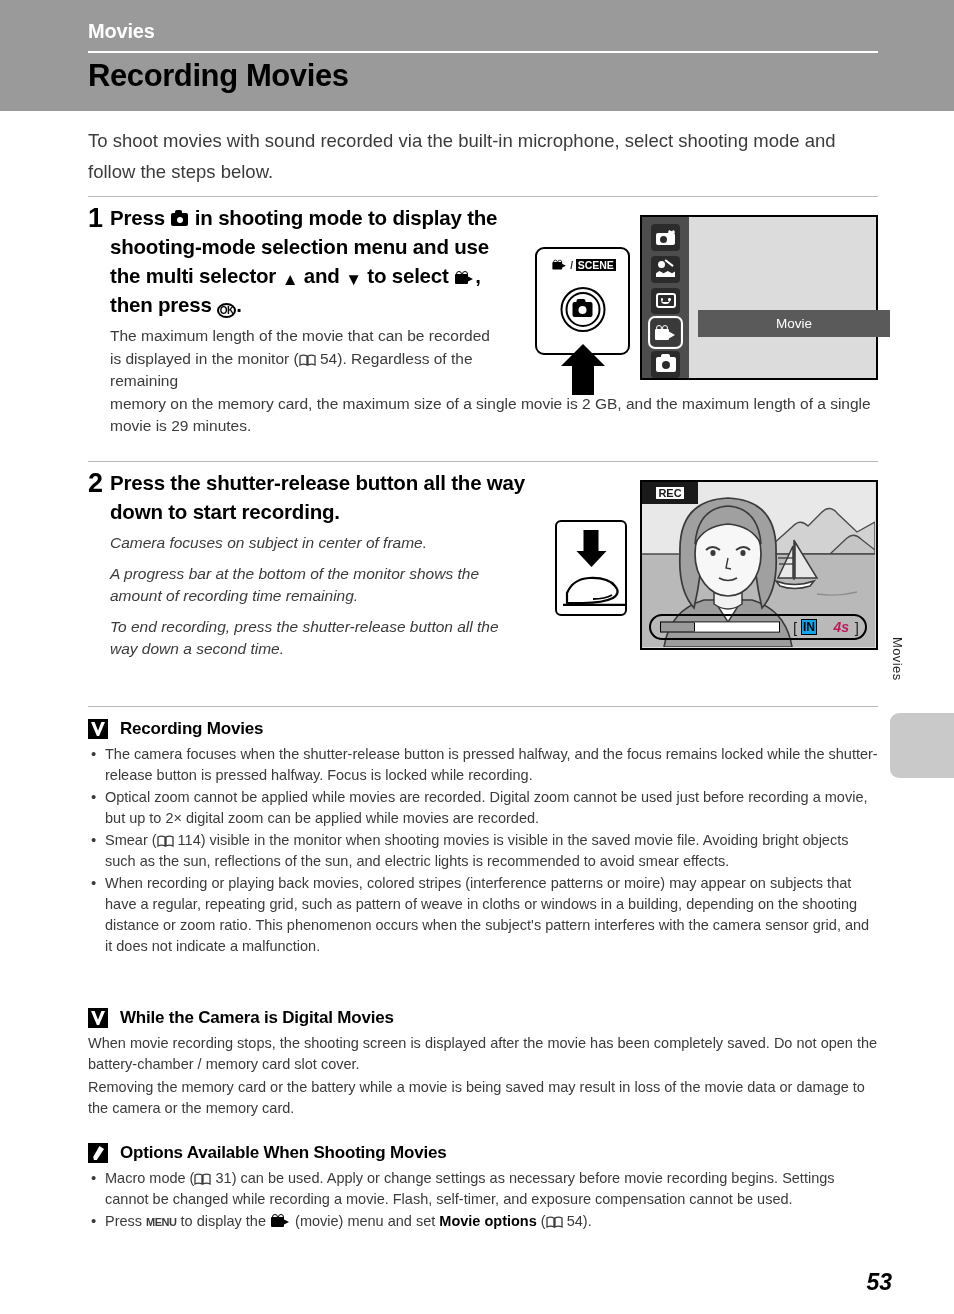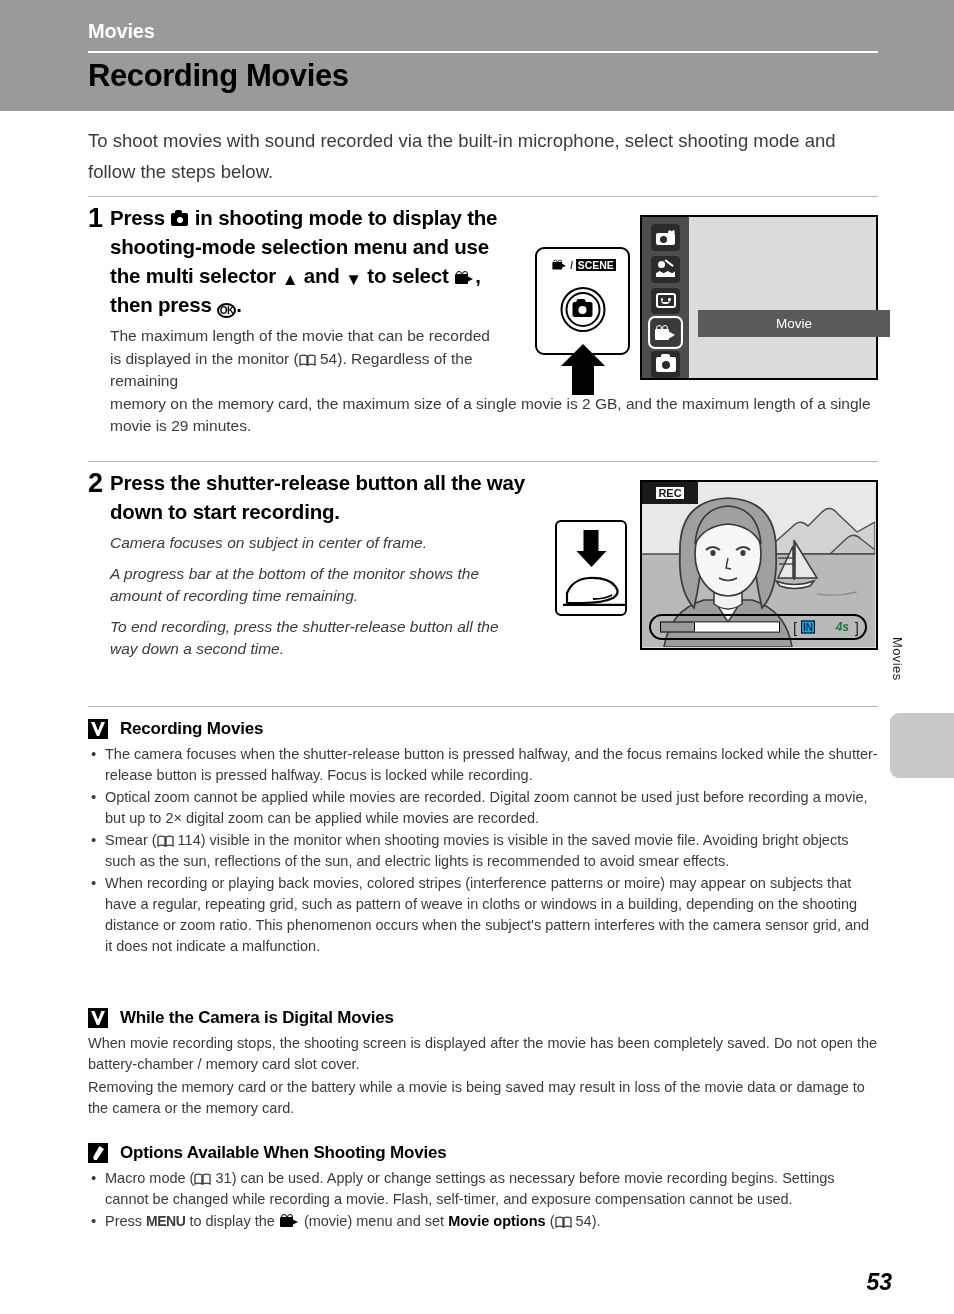--- a/index.html
+++ b/index.html
@@ -96,21 +96,21 @@
   .g-movie .body { position:absolute; left:0; top:3px; width:13px; height:10px; background:#000; border-radius:1px; }
   .g-movie .lens { position:absolute; left:12px; top:5px; width:0; height:0;
     border-top:3.5px solid transparent; border-bottom:3.5px solid transparent; border-left:6px solid #000; }
   .g-movie .reel1 { position:absolute; left:1px; top:0px; width:6px; height:6px; border:1.6px solid #000; border-radius:50%; background:#fff;}
   .g-movie .reel2 { position:absolute; left:7px; top:0px; width:6px; height:6px; border:1.6px solid #000; border-radius:50%; background:#fff;}
   .g-book {
     display:inline-block; width:17px; height:12px; position:relative; vertical-align:-2px;
   }
   .g-book svg { display:block; }
   .g-menu {
-    font-size:14px; font-weight:bold; letter-spacing:-0.5px;
+    font-size:11px; font-weight:bold; letter-spacing:-0.5px;
     display:inline-block; vertical-align:0;
   }
 
   
   .fig1 { position:absolute; left:530px; top:215px; width:348px; height:170px; }
 
   .btnbox {
     position:absolute; left:5px; top:32px; width:95px; height:108px;
     border:2.5px solid #000; border-radius:9px; background:#fff;padding-left:44px;
   }
@@ -235,27 +235,27 @@
   .progress-bar {
     position:absolute; left:9px; top:50%; transform:translateY(-50%);
     width:120px; height:11px; border:1.5px solid #000; background:#9a9a9a;
   }
   .progress-fill {
     position:absolute; right:0; top:0; height:100%; width:72%; background:#ffffff;
     border-left:1.5px solid #000;
   }
   .in-badge {
     position:absolute; left:150px; top:50%; transform:translateY(-50%);
-    font-size:10px; font-weight:normal; color:#000;
+    font-size:12px; font-weight:bold; color:#000;
     border:1.4px solid #000; padding:0 1px; background:#0ea5e9;
   }
   .in-bracket-l { position:absolute; left:142px; top:50%; transform:translateY(-50%); font-size:15px; }
   .time-left {
     position:absolute; right:16px; top:50%; transform:translateY(-50%);
-    font-size:12px; font-weight:bold; font-style:italic; color:#15803d;
+    font-size:14px; font-weight:bold; font-style:italic; color:#be185d;
   }
   .time-bracket-r { position:absolute; right:6px; top:50%; transform:translateY(-50%); font-size:15px; }
 
   
   .side-label {
     position:absolute; left:890px; top:637px;
     font-size:13px; color:#231f20;
     writing-mode:vertical-rl; letter-spacing:0.4px;
   }
   .side-tab {

